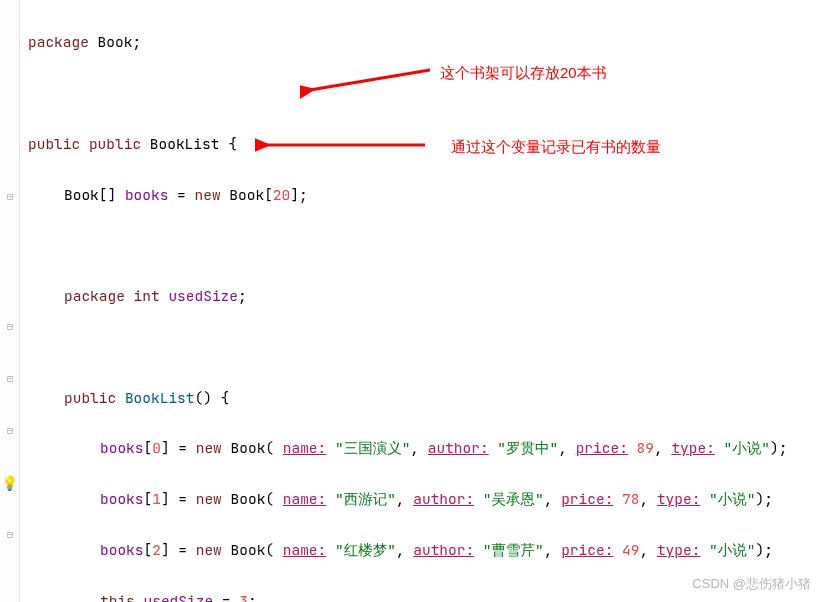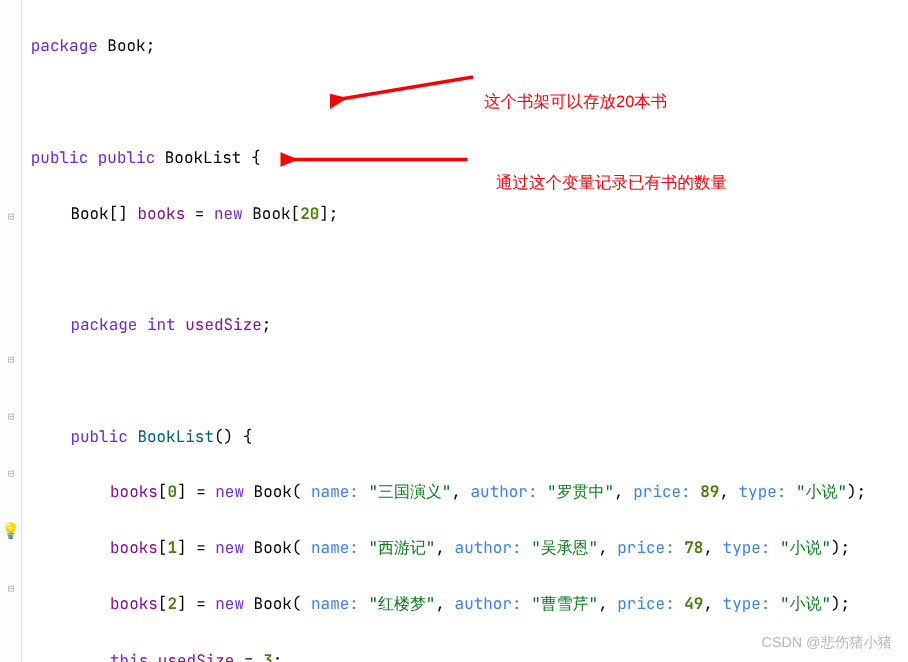--- a/index.html
+++ b/index.html
@@ -37,39 +37,38 @@
     color: #e8a33d;
     font-size: 14px;
   }
   .code {
     position: absolute;
     left: 22px;
     top: 4px;
     white-space: pre;
     font-variant-ligatures: none;
   }
-  .kw { color: #6d28d9; font-weight: normal; text-align: right; }
+  .kw { color: #7f1d1d; font-weight: normal; text-align: right; }
   .type { color: #000000; }
   .field { color: #871094; }
   .method { color: #00627a; }
   .str { color: #067d17; }
-  .num { color: #4d7c0f; font-weight: bold; }
-  .param-hint { color: #3b82f6; font-style: normal; }
+  .num { color: #ef4444; }
+  .param-hint { color: #be185d; font-style: normal; text-decoration: underline; }
   .brace { color: #000000; }
   .punct { color: #080808; }
   .line { display: block; min-height: 1.75em; padding-left: 6px; }
   .indent1 { padding-left: 42px; }
   .indent2 { padding-left: 78px; }
   .annotation {
     position: absolute;
     color: #ff0000;
     font-family: "Microsoft YaHei", "PingFang SC", sans-serif;
     font-size: 15px;
     white-space: nowrap;
-    margin-top: 20px;
   }
   .arrow {
     position: absolute;
     pointer-events: none;
   }
   .watermark {
     position: absolute;
     right: 14px;
     bottom: 6px;
     color: #b8b8b8;

